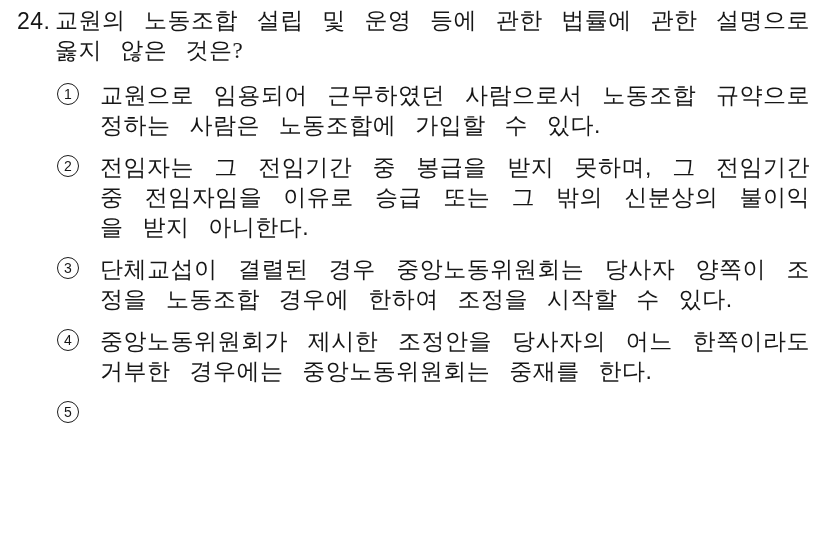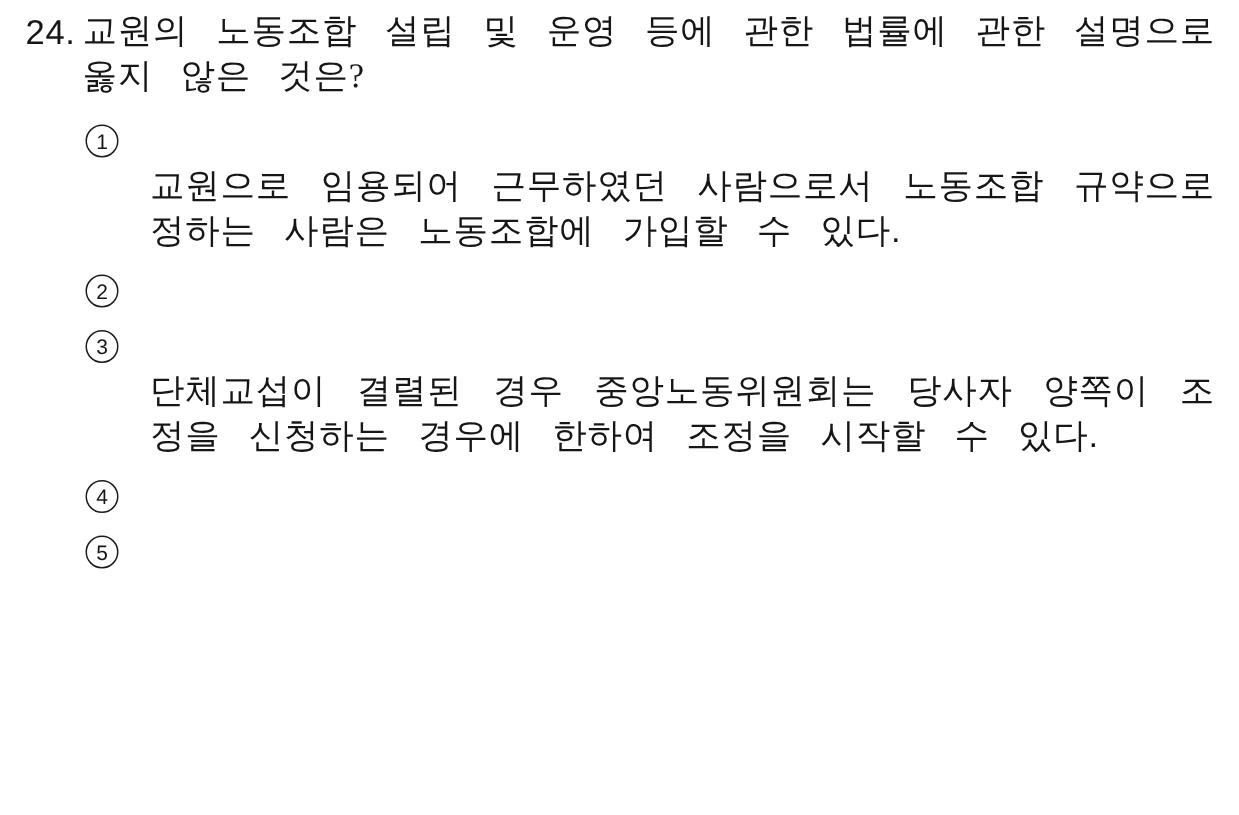--- a/index.html
+++ b/index.html
@@ -61,21 +61,20 @@
     justify-content: center;
     font-size: 14px;
     line-height: 1;
     letter-spacing: 0;
     word-spacing: normal;
   }
   .opt-text {
     flex: 1;
     text-align: justify;
     word-spacing: 12px;
-    margin-top: 28px;
   }
 </style>
 </head>
 <body>
 
 <div class="page">
 
   <div class="q-row">
     <span class="q-num">24.</span>
     <div class="q-text">교원의 노동조합 설립 및 운영 등에 관한 법률에 관한 설명으로 옳지 않은 것은?</div>
@@ -87,33 +86,35 @@
       <span class="marker">
           <span>1</span>
         </span>
       <div class="opt-text">교원으로 임용되어 근무하였던 사람으로서 노동조합 규약으로 정하는 사람은 노동조합에 가입할 수 있다.</div>
     </div>
 
     <div class="option">
       <span class="marker">
           <span>2</span>
         </span>
+      <div class="opt-text">전임자는 그 전임기간 중 봉급을 받지 못하며, 그 전임기간 중 전임자임을 이유로 승급 또는 그 밖의 신분상의 불이익을 받지 아니한다.</div>
     </div>
 
     <div class="option">
       <span class="marker">
           <span>3</span>
         </span>
-      <div class="opt-text">단체교섭이 결렬된 경우 중앙노동위원회는 당사자 양쪽이 조정을 신청하는 경우에 한하여 조정을 시작할 수 있다.</div>
+      <div class="opt-text">단체교섭이 결렬된 경우 중앙노동위원회는 당사자 양쪽이 조정을 노동조합 경우에 한하여 조정을 시작할 수 있다.</div>
     </div>
 
     <div class="option">
       <span class="marker">
           <span>4</span>
         </span>
+      <div class="opt-text">중앙노동위원회가 제시한 조정안을 당사자의 어느 한쪽이라도 거부한 경우에는 중앙노동위원회는 중재를 한다.</div>
     </div>
 
     <div class="option">
       <span class="marker">
           <span>5</span>
         </span>
     </div>
 
   </div>
 </div>

